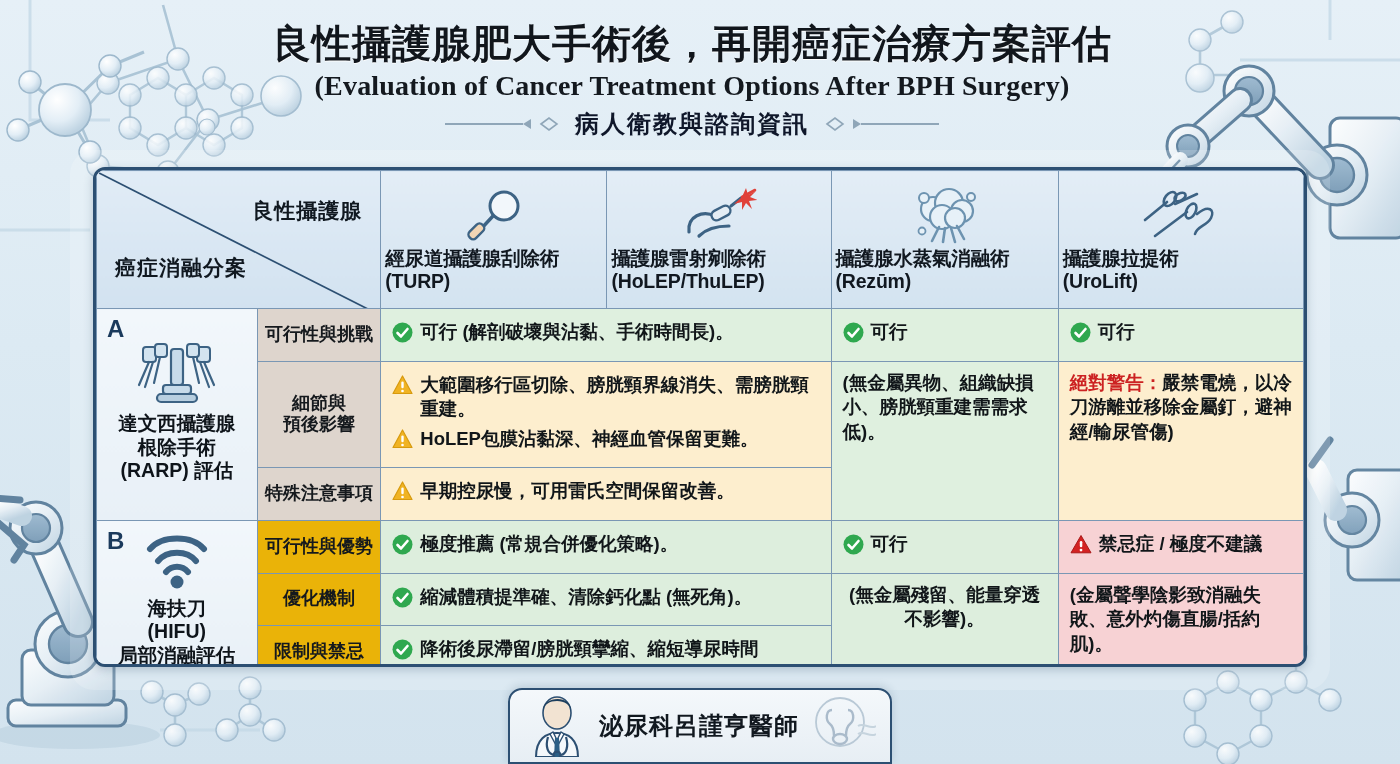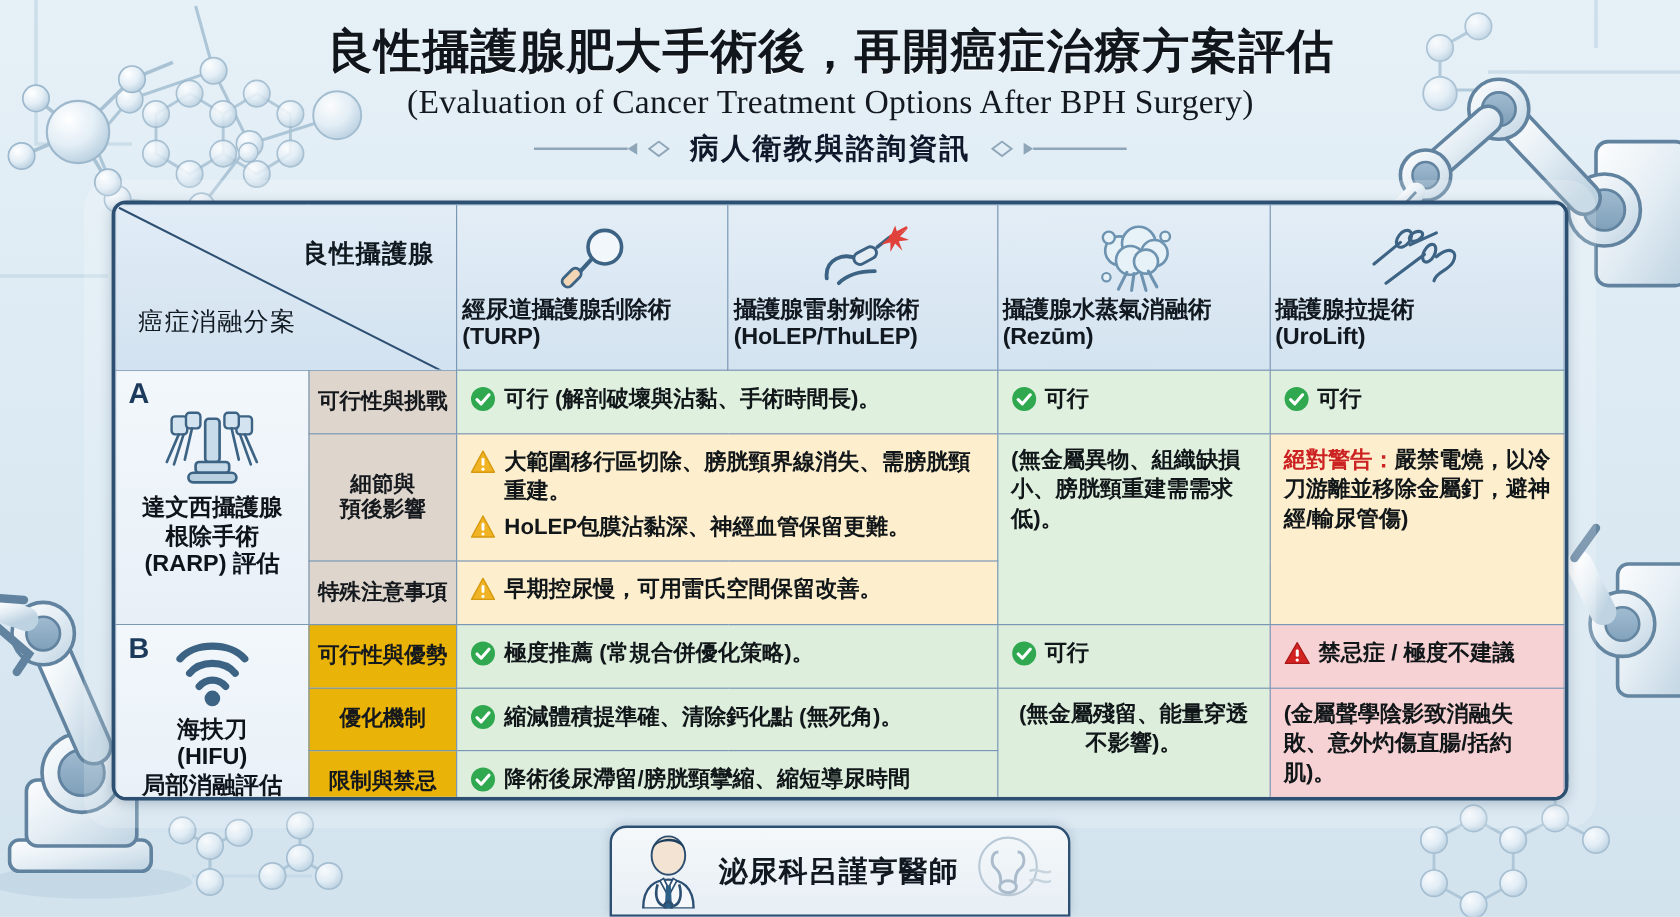--- a/index.html
+++ b/index.html
@@ -41,21 +41,21 @@
     font-size: 39px;
     font-weight: bold;
     color: #11161c;
     letter-spacing: 1px;
     line-height: 1.12;
     text-shadow: 0 1px 0 rgba(255,255,255,.85);
   }
   #title-sub {
     font-family: "Liberation Serif", "DejaVu Serif", serif;
     font-size: 28px;
-    font-weight: normal;
+    font-weight: bold;
     color: #14191f;
     margin-top: 4px;
     letter-spacing: .2px;
   }
   #title-tag-row {
     margin-top: 6px;
     display: flex;
     align-items: center;
     justify-content: center;
     gap: 10px;
@@ -140,21 +140,21 @@
   }
   .corner-tr {
     position: absolute;
     top: 26px; right: 18px;
     font-size: 21px; font-weight: bold; color: #101820;
     letter-spacing: 1px;
   }
   .corner-bl {
     position: absolute;
     left: 18px; bottom: 26px;
-    font-size: 21px; font-weight: normal; color: #101820;
+    font-size: 21px; font-weight: bold; color: #101820;
     letter-spacing: 1px;
   }
 
   
   .badge-cell {
     background: linear-gradient(180deg,#f2f7fb 0%, #e8f0f7 100%);
     text-align: center;
     position: relative;
     padding: 4px 6px 8px;
   }

